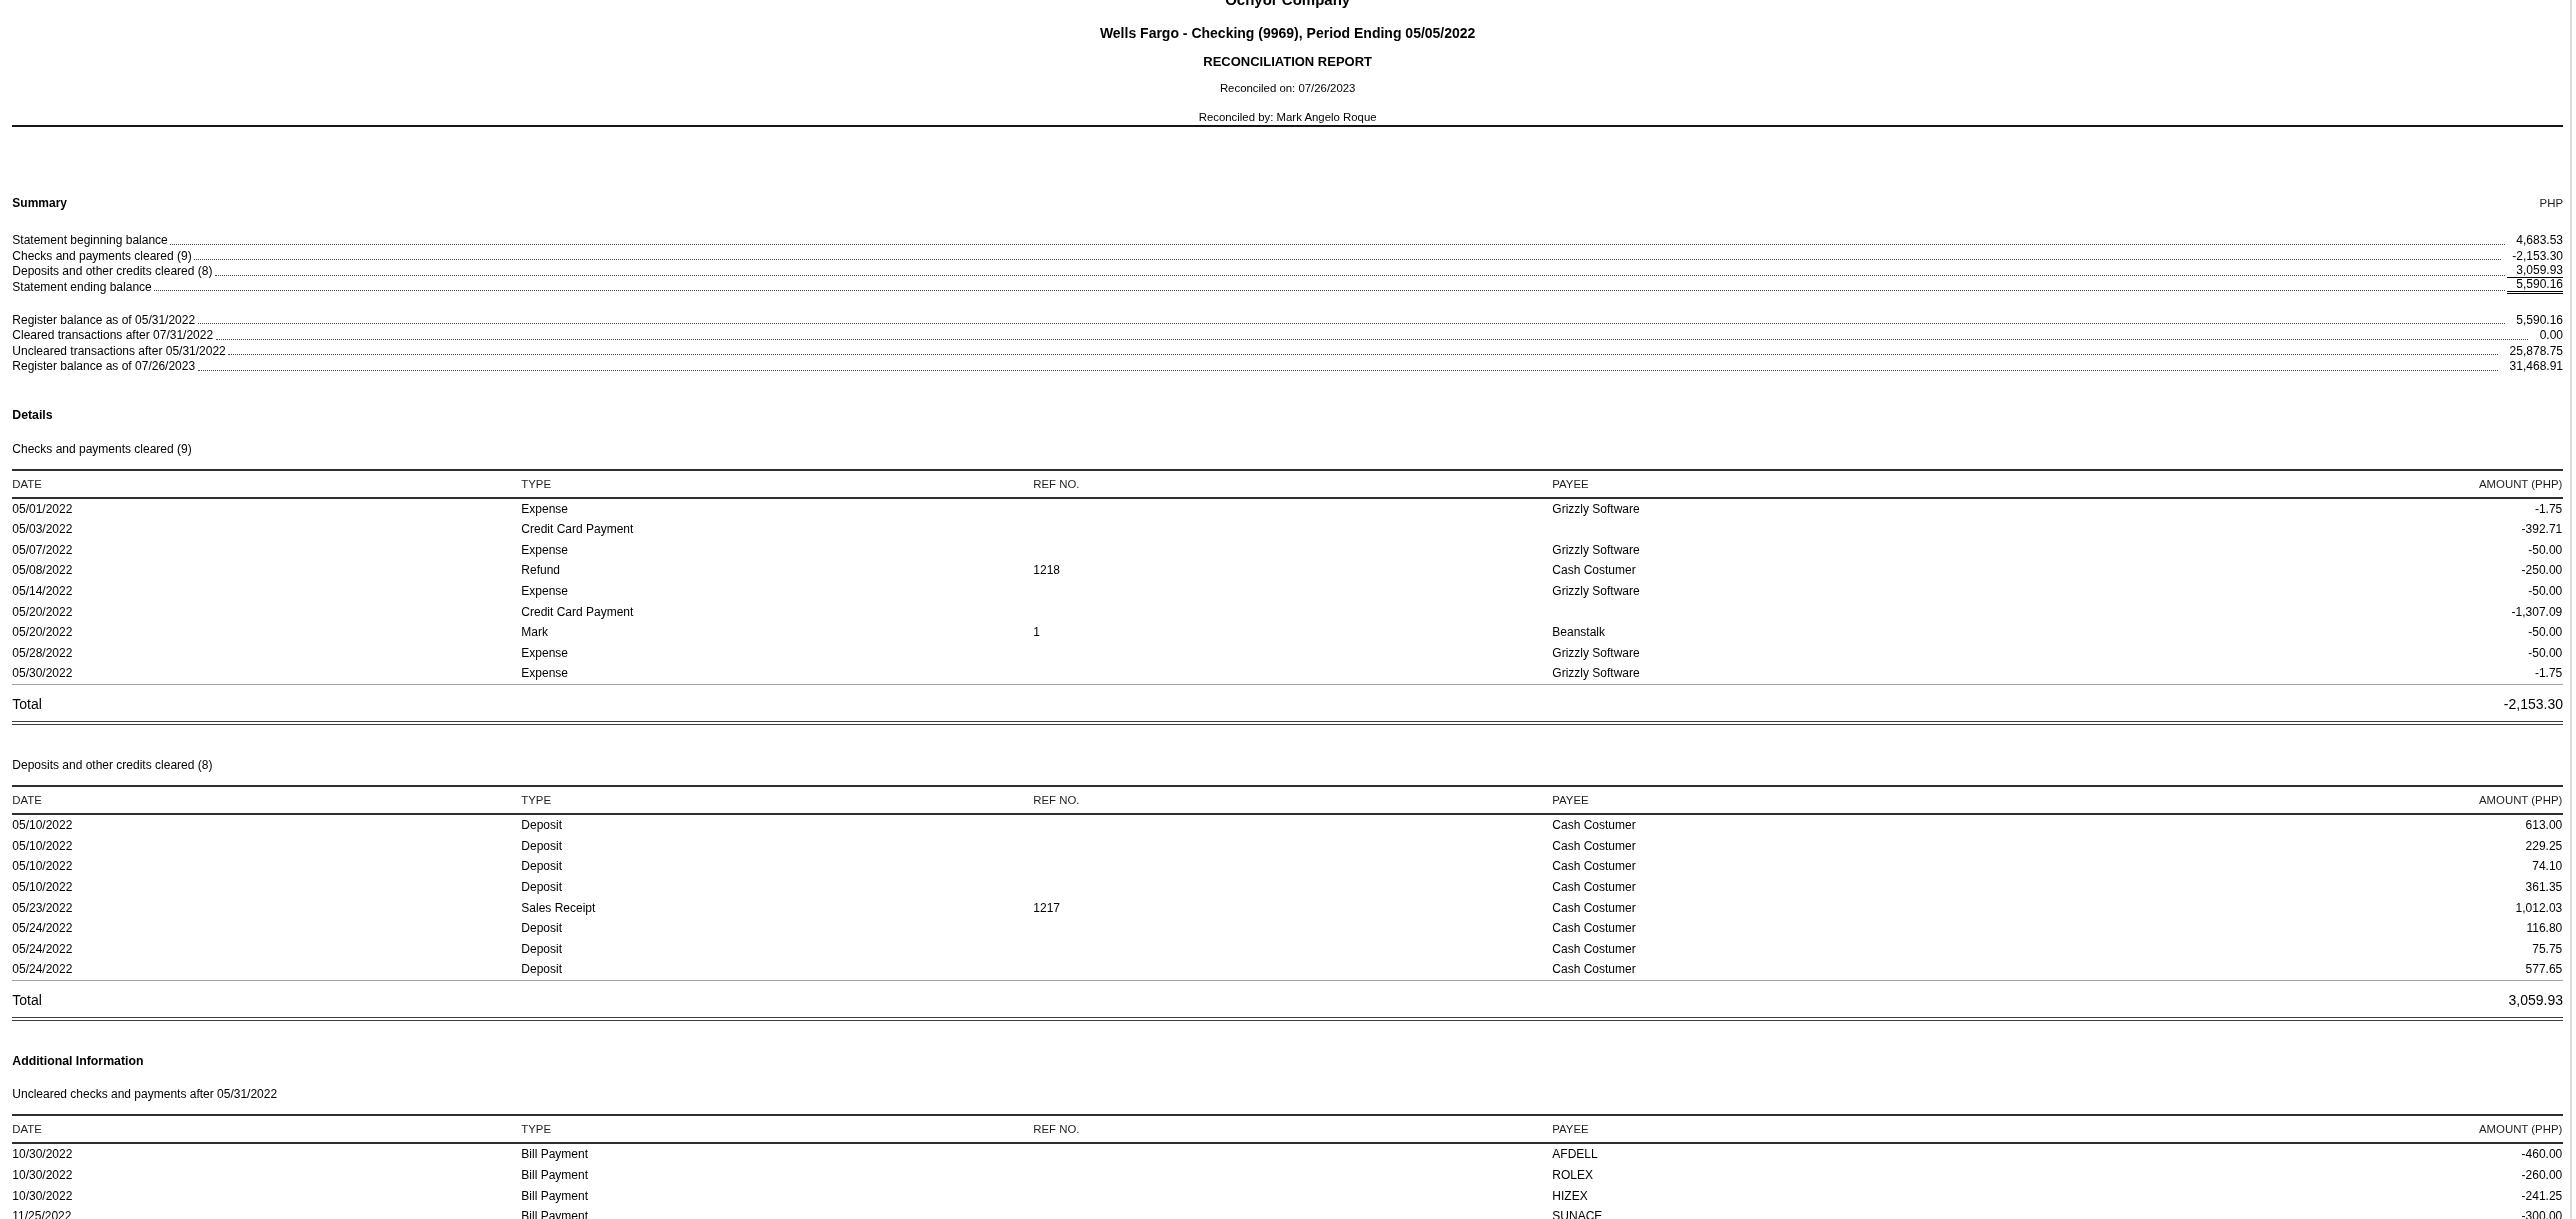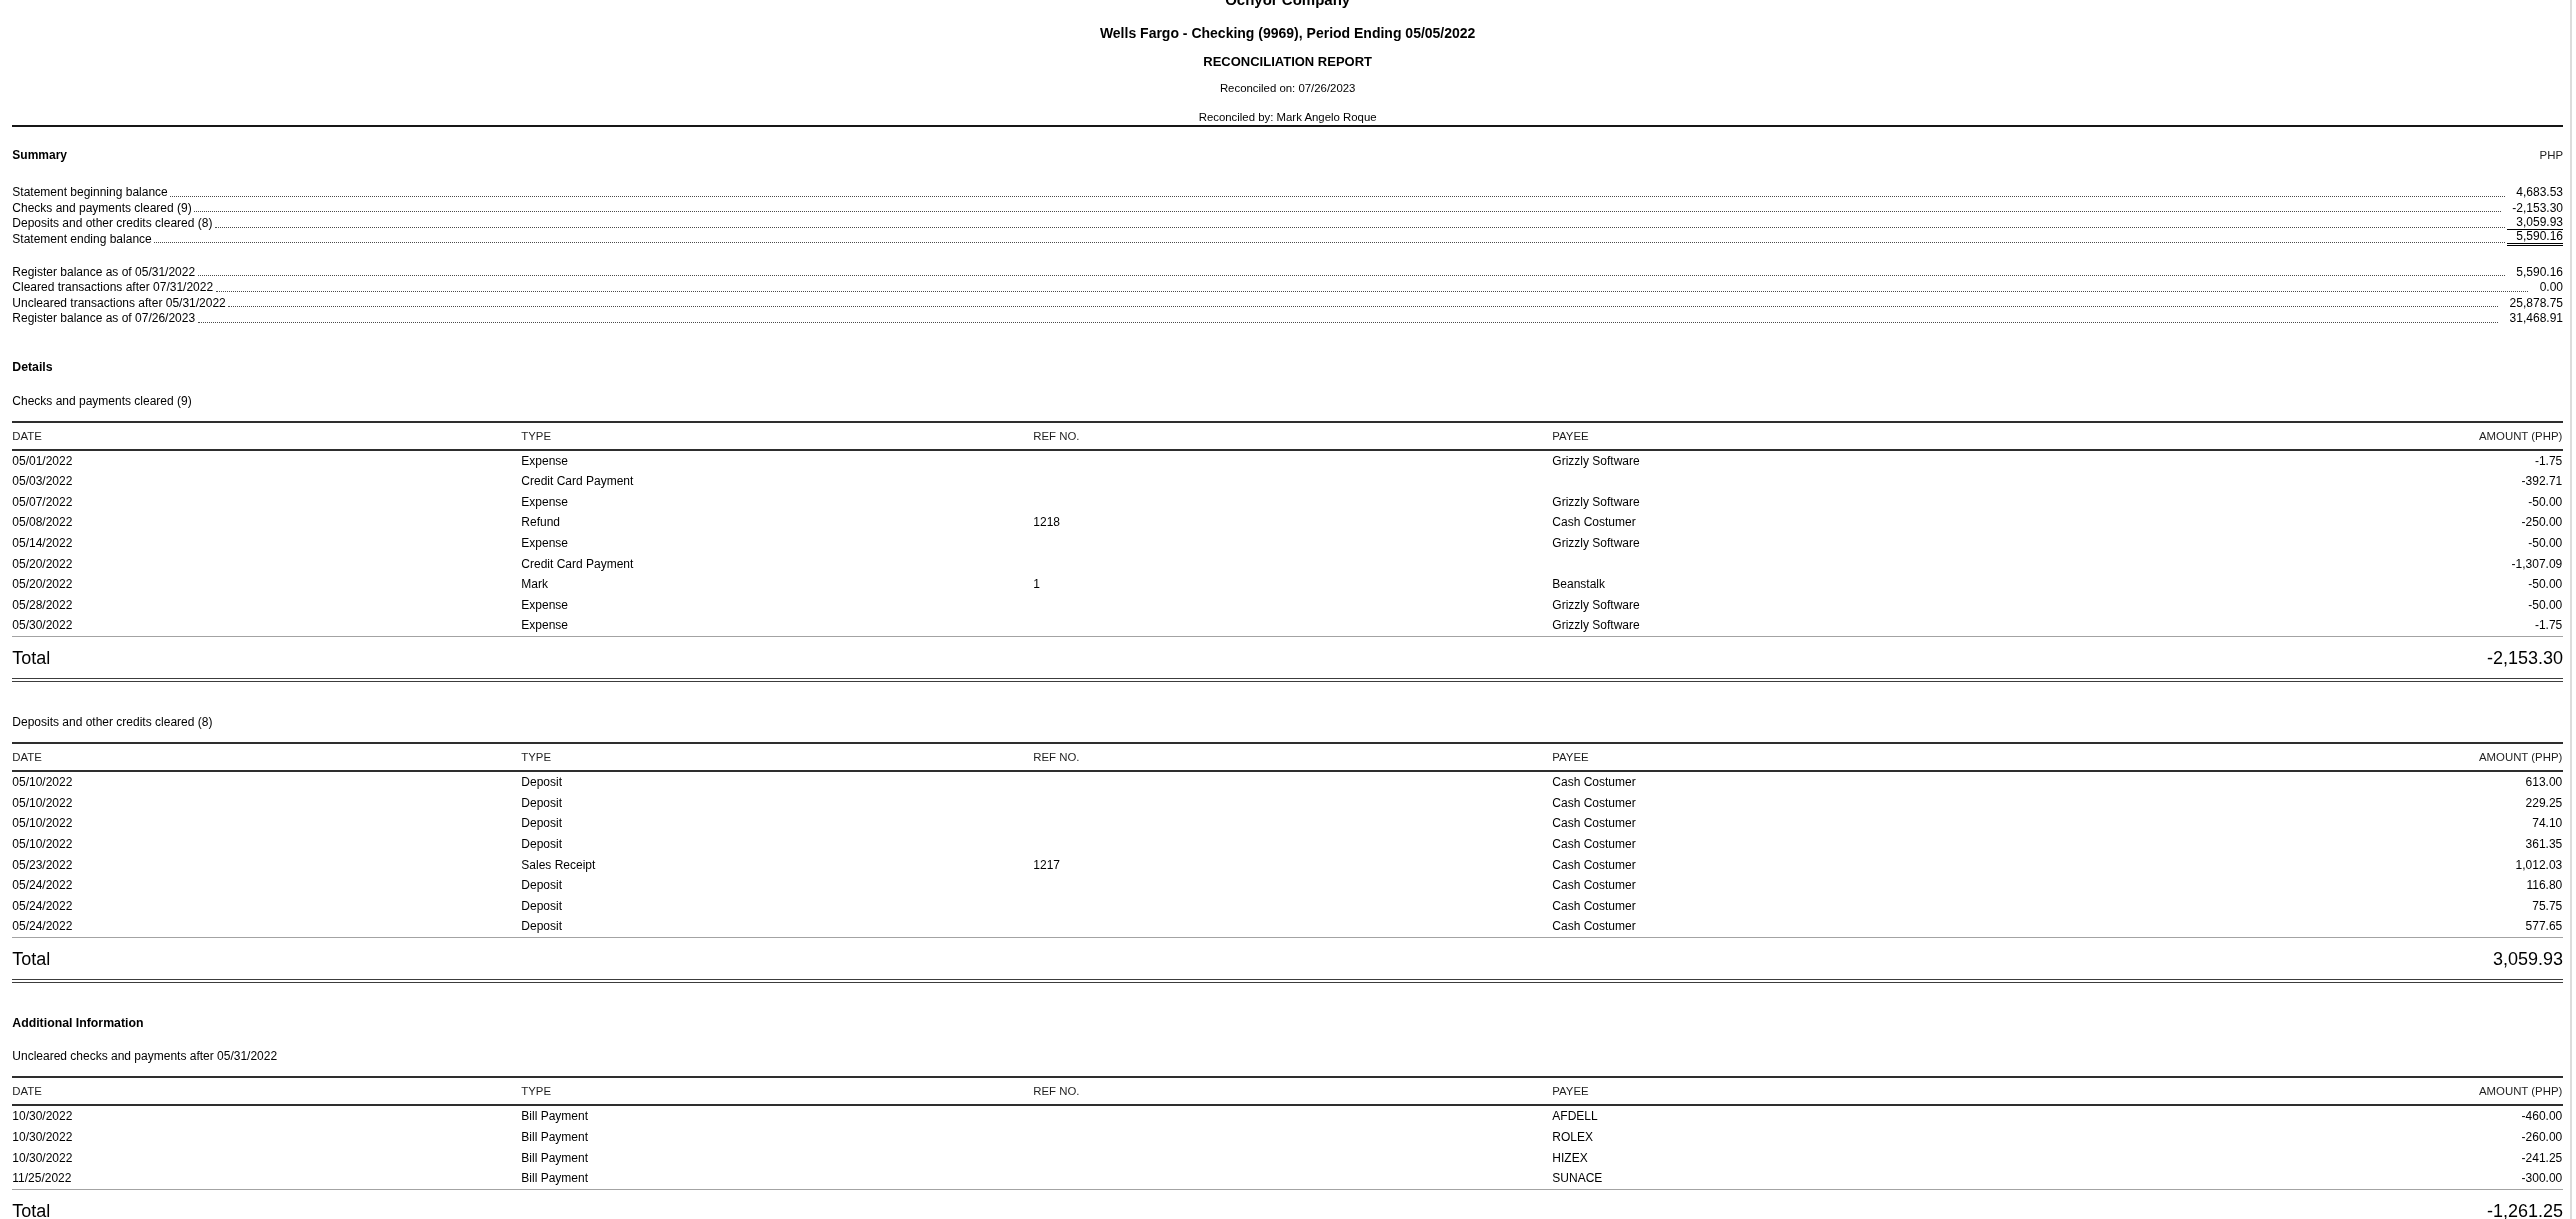--- a/index.html
+++ b/index.html
@@ -13,21 +13,21 @@
   .hdr{text-align:center;}
   .company{font-size:15px;font-weight:bold;line-height:15px;margin-top:-8px;}
   .account-line{font-size:14px;font-weight:bold;line-height:14px;margin-top:18.5px;}
   .report-title{font-size:13px;font-weight:bold;line-height:13px;margin-top:15px;}
   .rec-on{font-size:11.4px;line-height:11.4px;margin-top:15px;}
   .rec-by{font-size:11.4px;line-height:11.4px;margin-top:17.6px;}
   .disclaimer{font-size:11.4px;line-height:11.4px;margin-top:12.3px;}
   .rule-heavy{border:0;border-top:2.6px solid #161616;margin:1.8px 0 0 0;}
   
   .summary-head{display:flex;justify-content:space-between;align-items:baseline;margin-top:21px;}
-  .summary-title{font-size:12px;font-weight:bold;}
+  .summary-title{font-size:12px;font-weight:bold;margin-top:48px;}
   .currency{font-size:11.4px;color:#222;}
   .sum-block{margin-top:22px;}
   .sum-block.second{margin-top:17.6px;}
   .sum-row{display:flex;align-items:flex-end;height:15.5px;font-size:12px;}
   .sum-label{white-space:nowrap;}
   .leader{flex:1;border-bottom:1.4px dotted #4a4a4a;margin:0 2.6px 2.6px 2.6px;}
   .sum-amount{white-space:nowrap;padding-left:8.8px;}
   .u-single .sum-amount{border-bottom:1.3px solid #000;}
   .u-double .sum-amount{border-bottom:3.5px double #000;}
   
@@ -37,21 +37,21 @@
   .subtitle.second{margin-top:33px;}
   .tbl{margin-top:13px;}
   .trow{display:grid;grid-template-columns:509px 512px 519px 571px 439px;}
   .thead{border-top:2.6px solid #2e2e2e;border-bottom:2.6px solid #2e2e2e;
          padding:7px 0;font-size:11.4px;color:#1f1f1f;}
   .tbody{border-bottom:0.9px solid #a3a3a3;}
   .tbody .trow{height:20.6px;line-height:20.6px;font-size:12px;}
   .cell{white-space:nowrap;overflow:hidden;}
   .cell.amt{text-align:right;}
   .total-row{display:flex;justify-content:space-between;align-items:baseline;
-             padding-top:11.4px;font-size:18px;}
+             padding-top:11.4px;font-size:14px;}
   .total-rule{border:0;border-bottom:4.4px double #3c3c3c;margin:8.8px 0 0 0;}
   .edge-line{position:absolute;top:0;right:4.4px;width:1.8px;height:1220px;background:#dcdcdc;}
 </style>
 </head>
 <body>
 
 <div class="page">
 
   <div class="hdr">
     <div class="company">Ochyor Company</div>

